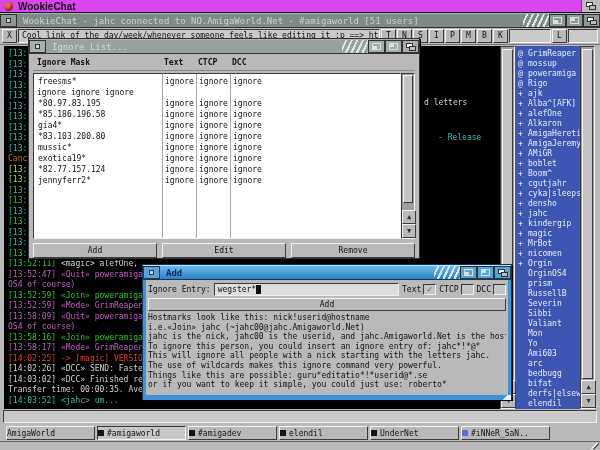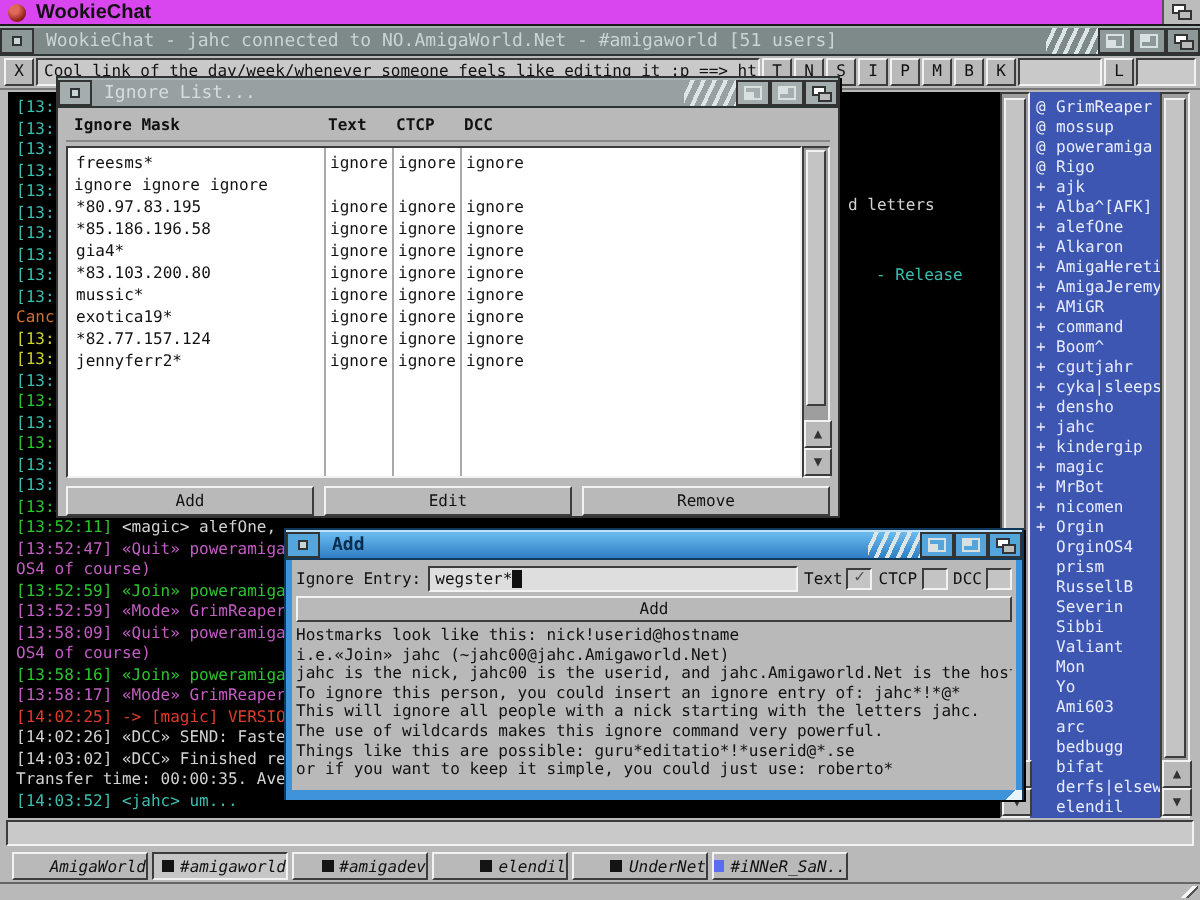--- a/index.html
+++ b/index.html
@@ -54,21 +54,21 @@
   .arrowbox { position:absolute; left:0; width:15px; height:14px; background:#b9b9b9; color:#333; font-size:7px; text-align:center; line-height:13px; }
   .userlist { width:65px; height:363px; background:#3d56b2; color:#e8ecff; padding:3px 0 0 3px; overflow:hidden; flex:none; }
   .user-row { height:10px; line-height:10px; white-space:pre; }
   .user-prefix { display:inline-block; width:10px; }
   .rightedge { flex:1; background:#b9b9b9; }
 
   
   .chatinput { position:absolute; left:0; top:396px; width:600px; height:16px; background:#b9b9b9; padding:1px 3px; }
   .chatinput .tb-field { height:13px; width:100%; }
   .tabsrow { position:absolute; left:0; top:412px; width:600px; height:17px; background:#b9b9b9; display:flex; gap:2px; padding:1px 2px 2px 6px; border-bottom:1px solid #666; }
-  .tab { width:68px; height:14px; background:#b9b9b9; color:#111; display:flex; align-items:center; justify-content:flex-end; gap:3px; white-space:nowrap; overflow:hidden;font-style:italic; }
+  .tab { width:89px; height:14px; background:#b9b9b9; color:#111; display:flex; align-items:center; justify-content:flex-start; gap:3px; white-space:nowrap; overflow:hidden; }
   .tab.active-true { background:#c6c6c6; border-top:1px solid #3c3c3c; border-left:1px solid #3c3c3c; border-right:1px solid #f2f2f2; border-bottom:1px solid #f2f2f2; }
   .tab-icon { width:6px; height:6px; flex:none; }
   .icon-black { background:#141414; } .icon-blue { background:#5b6cf0; }
   .bottombar { position:absolute; left:0; top:429px; width:600px; height:8px; background:#b9b9b9; }
   .resize-corner { position:absolute; right:1px; bottom:1px; width:10px; height:6px; background:linear-gradient(135deg, transparent 0 45%, #f6f6f6 45% 60%, #555 60% 70%, transparent 70%); }
 
   
   .dlg { position:absolute; background:#b9b9b9; box-shadow:1px 1px 0 #000; }
   .dlg .titlebar { height:15px; }
   .dlg-body { position:relative; }
@@ -224,21 +224,21 @@
             <div class="user-row"><span class="user-prefix">@</span><span>mossup</span></div>
             <div class="user-row"><span class="user-prefix">@</span><span>poweramiga</span></div>
             <div class="user-row"><span class="user-prefix">@</span><span>Rigo</span></div>
             <div class="user-row"><span class="user-prefix">+</span><span>ajk</span></div>
             <div class="user-row"><span class="user-prefix">+</span><span>Alba^[AFK]</span></div>
             <div class="user-row"><span class="user-prefix">+</span><span>alefOne</span></div>
             <div class="user-row"><span class="user-prefix">+</span><span>Alkaron</span></div>
             <div class="user-row"><span class="user-prefix">+</span><span>AmigaHeretic</span></div>
             <div class="user-row"><span class="user-prefix">+</span><span>AmigaJeremy</span></div>
             <div class="user-row"><span class="user-prefix">+</span><span>AMiGR</span></div>
-            <div class="user-row"><span class="user-prefix">+</span><span>command</span></div>
+            <div class="user-row"><span class="user-prefix">+</span><span>boblet</span></div>
             <div class="user-row"><span class="user-prefix">+</span><span>Boom^</span></div>
             <div class="user-row"><span class="user-prefix">+</span><span>cgutjahr</span></div>
             <div class="user-row"><span class="user-prefix">+</span><span>cyka|sleeps</span></div>
             <div class="user-row"><span class="user-prefix">+</span><span>densho</span></div>
             <div class="user-row"><span class="user-prefix">+</span><span>jahc</span></div>
             <div class="user-row"><span class="user-prefix">+</span><span>kindergip</span></div>
             <div class="user-row"><span class="user-prefix">+</span><span>magic</span></div>
             <div class="user-row"><span class="user-prefix">+</span><span>MrBot</span></div>
             <div class="user-row"><span class="user-prefix">+</span><span>nicomen</span></div>
             <div class="user-row"><span class="user-prefix">+</span><span>Orgin</span></div>

